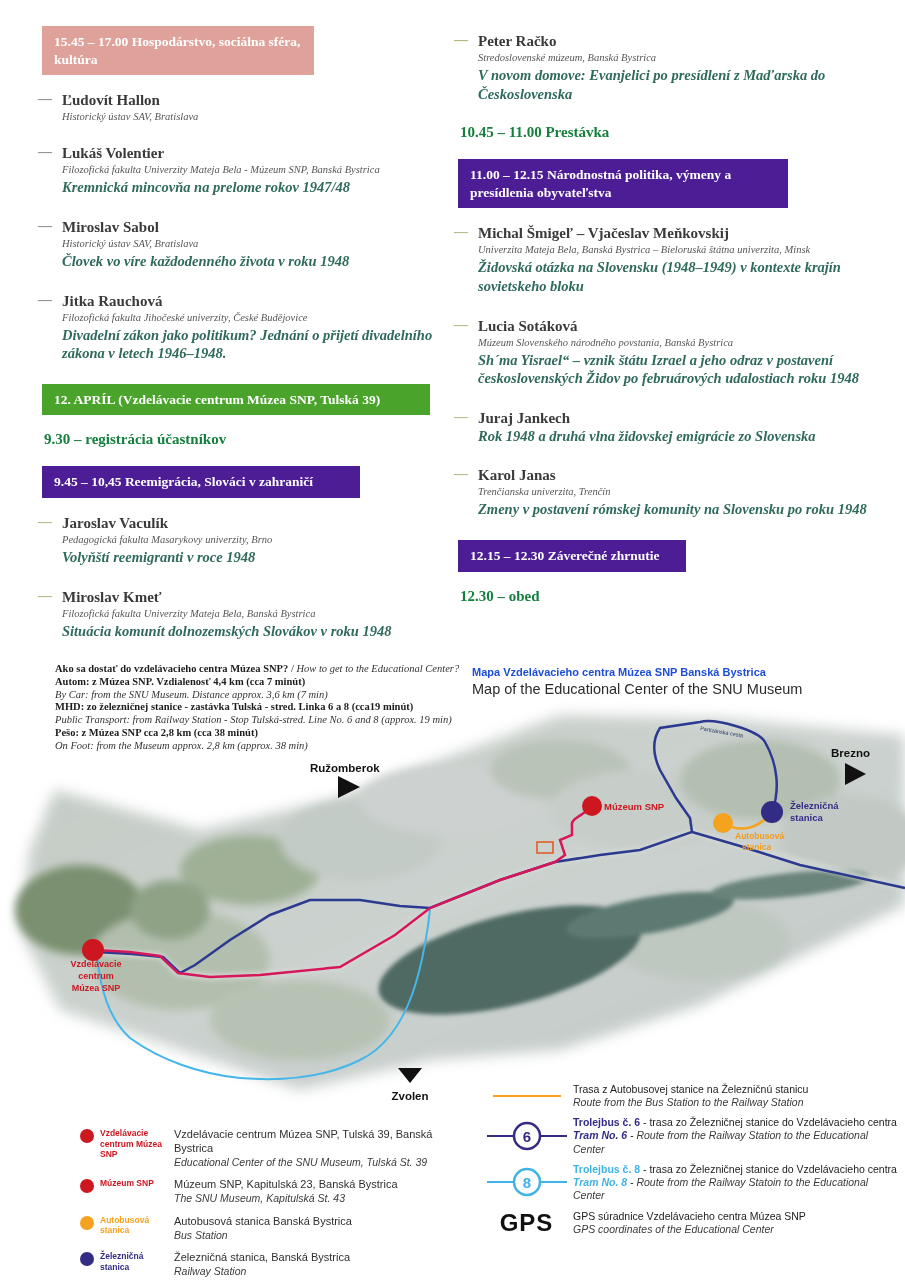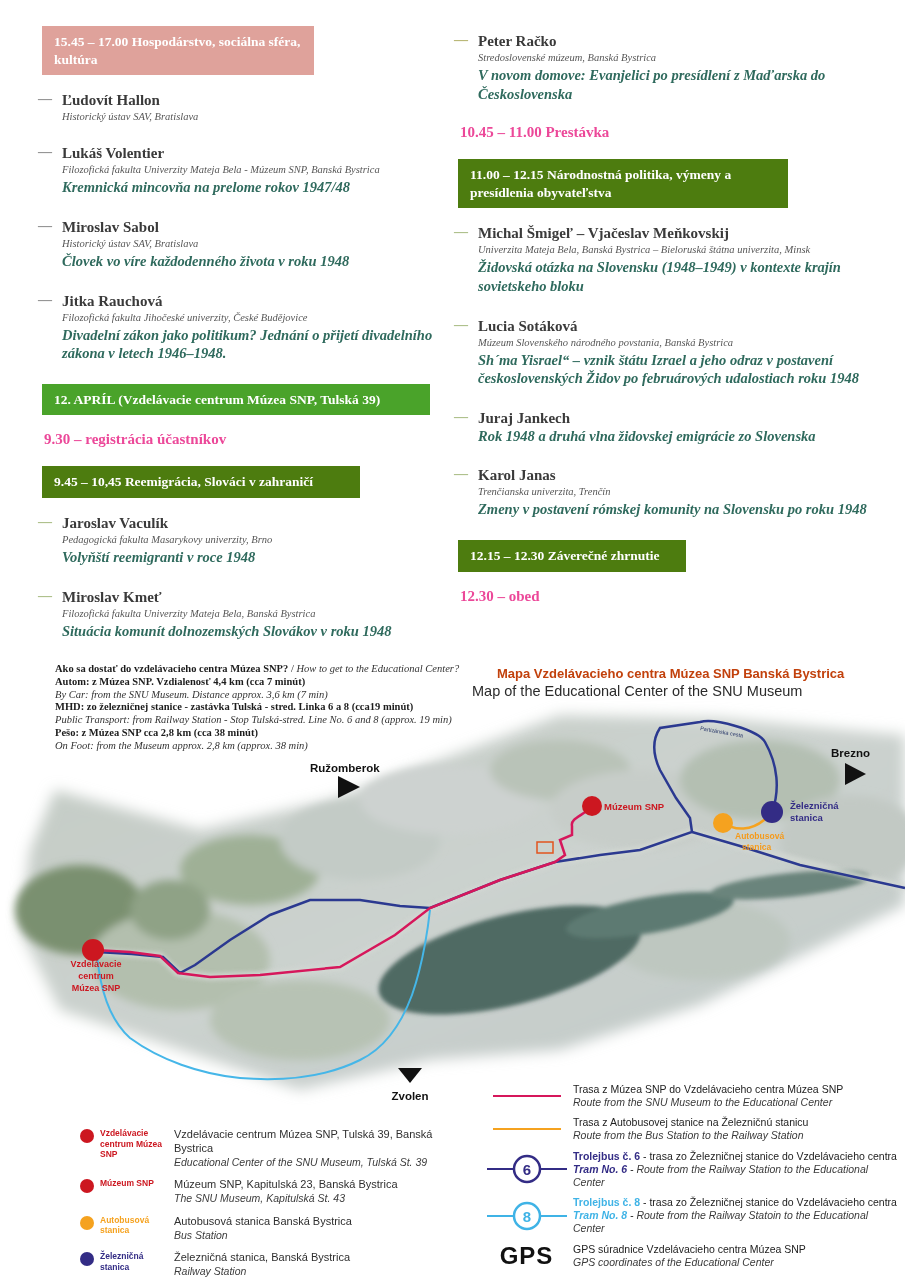--- a/index.html
+++ b/index.html
@@ -4,41 +4,41 @@
 <style>
   html,body{margin:0;padding:0;}
   body{width:905px;height:1280px;background:#ffffff;position:relative;overflow:hidden;
        font-family:"Liberation Serif", serif; -webkit-font-smoothing:antialiased;}
   .col{position:absolute;top:26px;}
   .col-left{left:42px;width:402px;}
   .col-right{left:458px;width:434px;}
   .banner{color:#fff;font-weight:bold;font-size:13.5px;padding:7px 12px;box-sizing:border-box;line-height:1.3;}
   .banner.pink{background:#dfa29b;width:272px;margin-bottom:16px;}
   .banner.darkgreen{background:#4aa32a;width:388px;margin:0 0 16px 0;}
-  .banner.lightgreen{background:#4d7c0f;}
+  .banner.lightgreen{background:#4c1d95;}
   .banner.s2{width:318px;margin:6px 0 16px 0;}
   .banner.s3{width:330px;margin:6px 0 16px 0;}
   .banner.s4{width:228px;margin:10px 0 16px 0;}
   .speaker{position:relative;padding-left:20px;margin-bottom:21px;}
   .dash{position:absolute;left:-4px;top:0;font-weight:bold;font-size:14px;}
   .dash.gray{color:#8f8f8f;}
   .dash.green{color:#a9bd85;}
   .dash.olive{color:#b5b36e;}
   .sp-name{font-weight:bold;font-size:15px;color:#3a3a3a;line-height:1.2;}
   .sp-aff{font-style:italic;font-size:10.5px;color:#565656;line-height:1.25;margin:1px 0 2px 0;}
   .sp-title{font-weight:bold;font-style:italic;font-size:14.5px;color:#2f6a5d;line-height:1.28;}
-  .timeline{font-weight:bold;font-size:15px;color:#ec4899;margin:4px 0 18px 2px;}
+  .timeline{font-weight:bold;font-size:15px;color:#15803d;margin:4px 0 18px 2px;}
   
   .map-wrap{position:absolute;left:0;top:660px;width:905px;height:470px;}
   .directions{position:absolute;left:55px;top:663px;width:420px;z-index:3;
               font-family:Liberation Serif, serif;font-size:10.5px;line-height:12.8px;color:#1c1c1c;}
   .dir-b{font-weight:bold;}
   .dir-i{font-style:italic;color:#333;}
   .map-title{position:absolute;left:472px;top:666px;z-index:3;font-family:"Liberation Sans", sans-serif;}
-  .map-title .t1{font-weight:bold;font-size:13px;color:#c2410c;line-height:1.25;margin-left:25px;}
+  .map-title .t1{font-weight:bold;font-size:11px;color:#1d4ed8;line-height:1.25;}
   .map-title .t2{font-size:14.5px;color:#2b2b2b;line-height:1.3;}
   svg text{font-family:"Liberation Sans", sans-serif;}
   
   .legend-places{position:absolute;left:80px;top:1128px;width:390px;z-index:3;
                  font-family:"Liberation Sans", sans-serif;}
   .lp-row{display:flex;align-items:flex-start;margin-bottom:9px;}
   .lp-dot{width:14px;height:14px;border-radius:50%;flex:none;margin-top:1px;}
   .lp-label{width:62px;flex:none;margin-left:6px;font-size:8.5px;font-weight:bold;line-height:1.25;}
   .lp-text{margin-left:12px;font-size:11px;color:#2f2f2f;line-height:1.25;}
   .lp-text .en{font-style:italic;font-size:10.5px;color:#3c3c3c;}
@@ -254,27 +254,20 @@
     <span class="lp-dot bg-navy"></span>
     <span class="lp-label c-navy">Železničná stanica</span>
     <span class="lp-text"><span>Železničná stanica, Banská Bystrica</span><br>
       <span class="en">Railway Station</span></span>
   </div>
 </div>
 
 <div class="legend-routes">
   <div class="lr-row">
     <span class="lr-swatch">
-        <span class="lr-line" style="background:#d6175b;"></span>
-      </span>
-    <span class="lr-text"><span>Trasa z Múzea SNP do Vzdelávacieho centra Múzea SNP</span><br>
-      <span class="en">Route from the SNU Museum to the Educational Center</span></span>
-  </div>
-  <div class="lr-row">
-    <span class="lr-swatch">
         <span class="lr-line" style="background:#f5a21f;"></span>
       </span>
     <span class="lr-text"><span>Trasa z Autobusovej stanice na Železničnú stanicu</span><br>
       <span class="en">Route from the Bus Station to the Railway Station</span></span>
   </div>
   <div class="lr-row">
     <span class="lr-swatch">
       <svg width="80" height="36" viewBox="0 0 80 36">
           <line x1="0" y1="18" x2="80" y2="18" stroke="#332c85" stroke-width="2"></line>
         <circle cx="40" cy="18" r="13" fill="#fff" stroke="#332c85" stroke-width="2.5"></circle>

